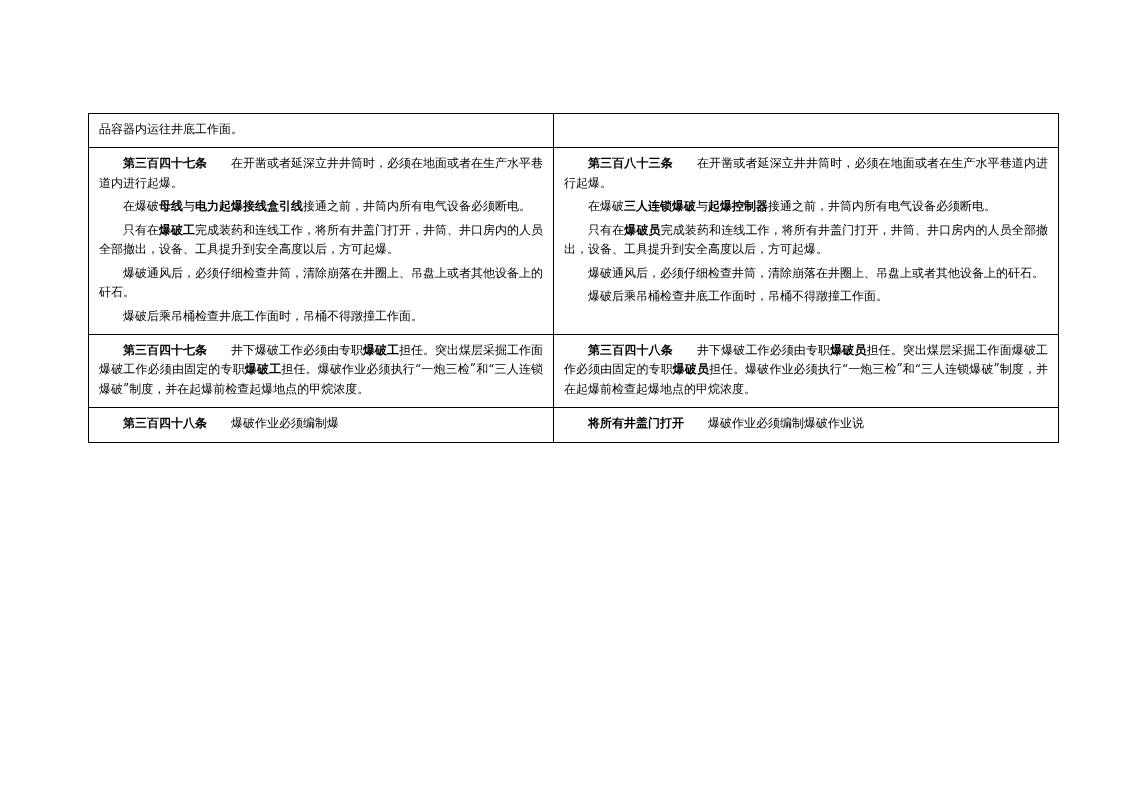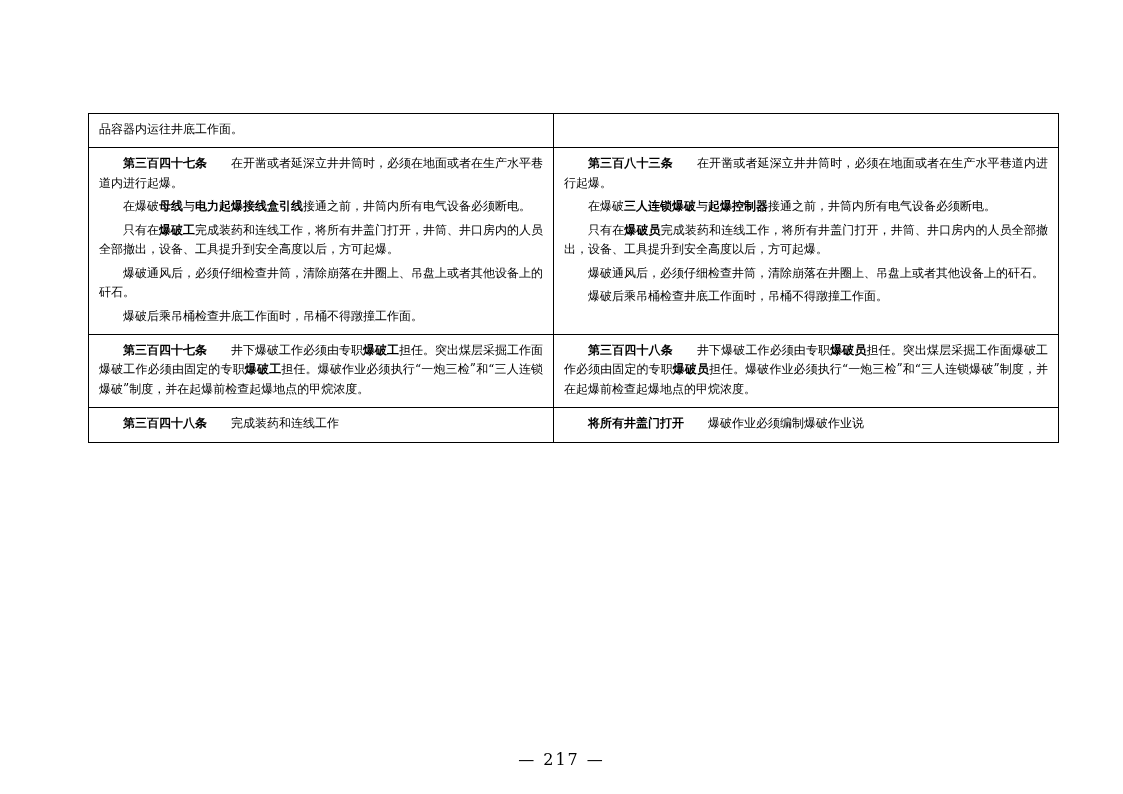--- a/index.html
+++ b/index.html
@@ -114,26 +114,25 @@
         </td>
         <td class="col-right">
           <div>
               <p class="para"><span class="bd">第三百四十八条</span><span>　　井下爆破工作必须由专职</span><span class="bd">爆破员</span><span>担任。突出煤层采掘工作面爆破工作必须由固定的专职</span><span class="bd">爆破员</span><span>担任。爆破作业必须执行“一炮三检”和“三人连锁爆破”制度，并在起爆前检查起爆地点的甲烷浓度。</span></p>
             </div>
         </td>
       </tr>
       <tr class="cut-row">
         <td class="col-left">
           <div>
-              <p class="para"><span class="bd">第三百四十八条</span><span>　　完成装药和连线工作</span></p>
+              <p class="para"><span class="bd">第三百四十八条</span><span>　　爆破作业必须编制爆</span></p>
             </div>
         </td>
         <td class="col-right">
           <div>
               <p class="para"><span class="bd">将所有井盖门打开</span><span>　　爆破作业必须编制爆破作业说</span></p>
             </div>
         </td>
       </tr>
     </tbody>
   </table>
 
-  <div class="pagefoot">— 217 —</div>
 </div>
 
 </body></html>

